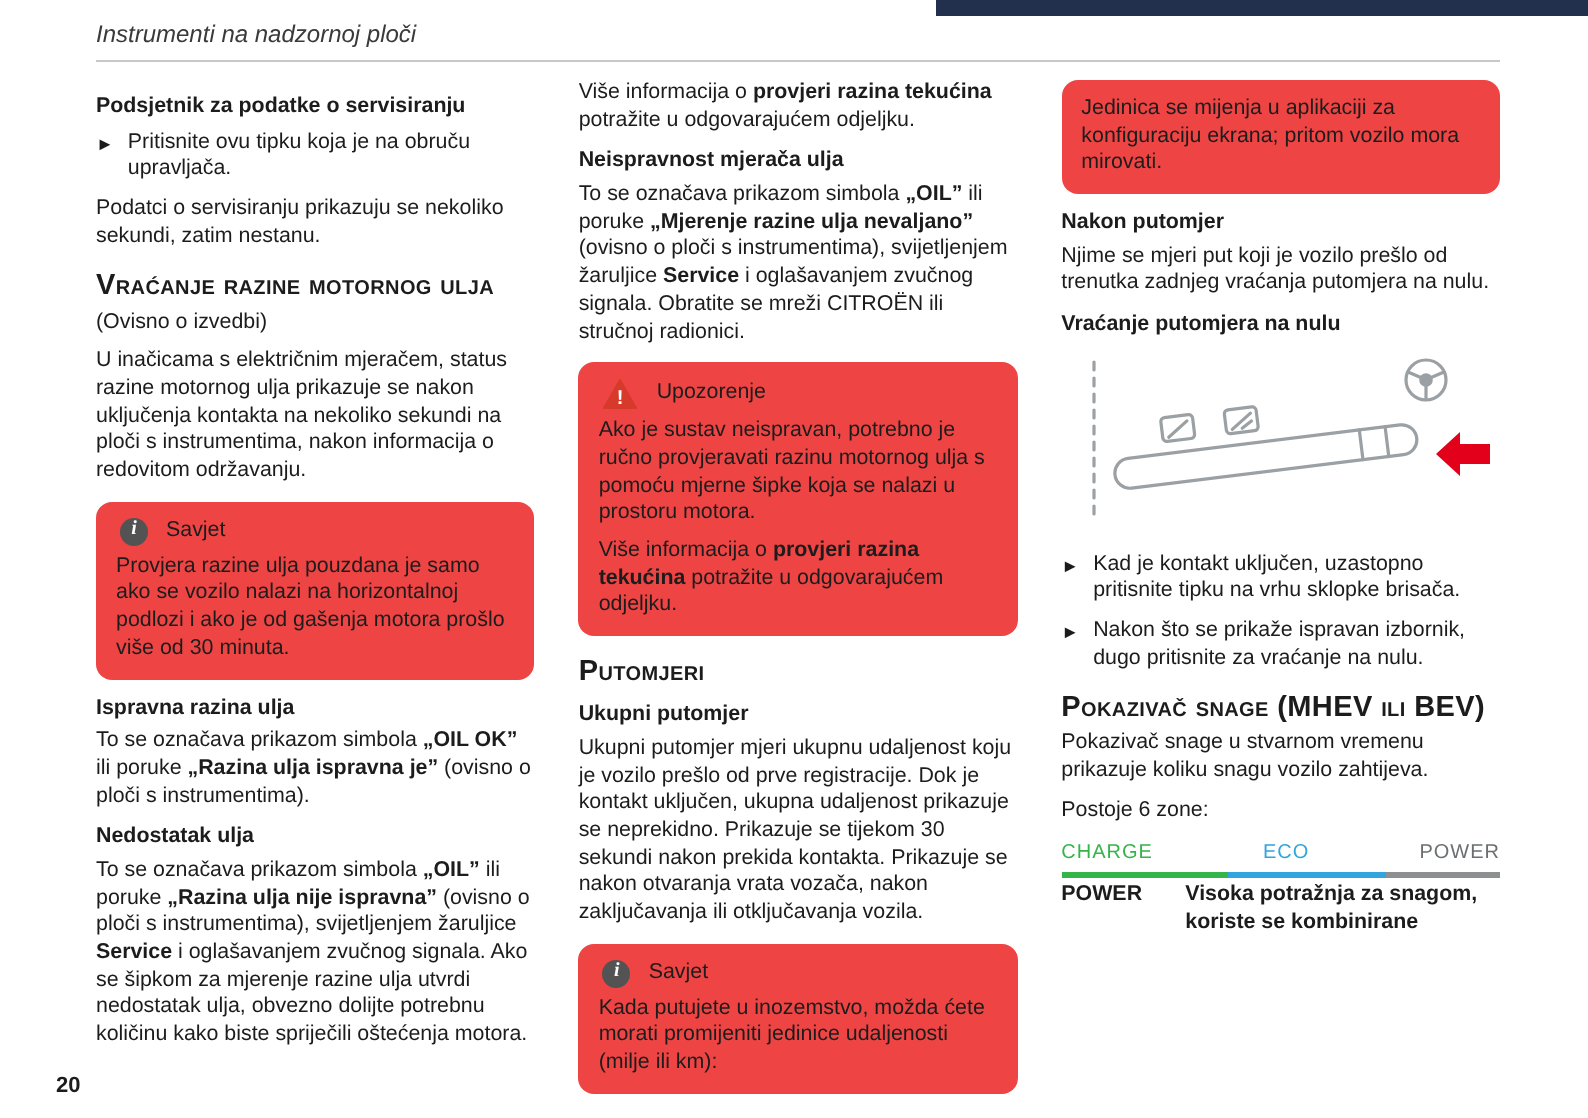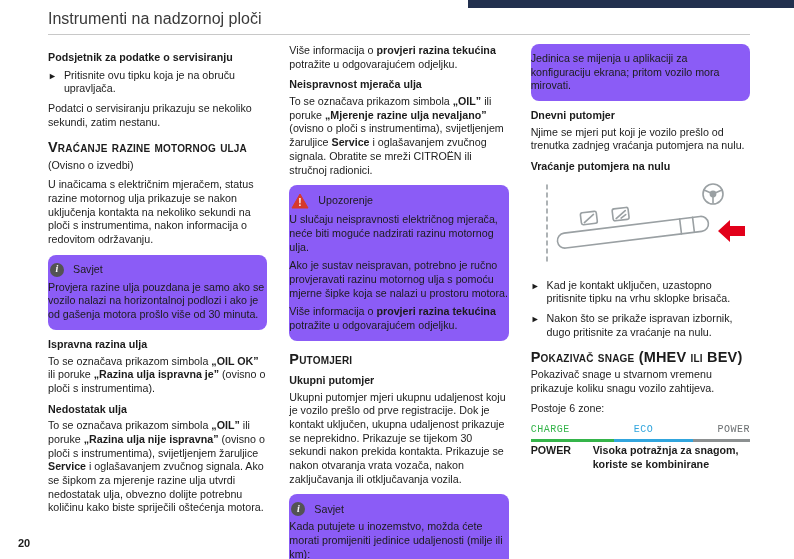--- a/index.html
+++ b/index.html
@@ -1,50 +1,50 @@
 <!DOCTYPE html>
 <html><head>
 <meta charset="utf-8">
 <style>
   html,body{margin:0;padding:0;background:#fff;}
   .page{position:relative;width:794px;height:559px;background:#ffffff;overflow:hidden;
         font-family:"Liberation Sans",sans-serif;color:#1c1c1c;}
   .accent-bar{position:absolute;top:0;right:0;width:326px;height:8px;background:#22304e;}
   .header{padding:10px 44px 0 48px;}
-  .header-title{font-size:16px;color:#3a3a3a;}
+  .header-title{font-size:12px;color:#3a3a3a;font-style:italic;}
   .rule{border-bottom:1px solid #c8c8c8;margin:6px 44px 0 48px;}
   .cols{display:flex;gap:22px;padding:9px 44px 0 48px;}
   .col{flex:1;min-width:0;font-size:10.7px;line-height:1.28;}
   .col p{margin:0 0 6px 0;}
   .subhead{font-weight:bold;margin:7px 0 3px 0;}
   .h1{font-variant:small-caps;font-weight:bold;font-size:14.5px;line-height:1.12;
       letter-spacing:.2px;margin:10px 0 3px 0;}
   b{font-weight:bold;}
-  .box{background:#8b5cf6;border-radius:8px;padding:8px 0;margin:8px 0;}
+  .box{background:#ef4444;border-radius:8px;padding:8px 10px;margin:8px 0;}
   .box p{margin:0 0 5px 0;}
   .box p:last-child{margin-bottom:0;}
   .box-head{display:flex;align-items:center;gap:9px;margin:0 0 4px 2px;}
   .box-title{font-weight:normal;}
   .info-icon{width:14px;height:14px;border-radius:50%;background:#535353;color:#fff;
       display:flex;align-items:center;justify-content:center;flex:none;
       font-family:"Liberation Serif",serif;font-style:italic;font-weight:bold;font-size:10px;}
   .warn-icon{flex:none;width:18px;height:16px;}
   .bullet{display:flex;gap:7px;margin:4px 0 6px 0;}
   .bullet .arrow{font-size:9px;line-height:1.6;flex:none;}
   .illustration{margin:2px 0 6px 0;}
   .gauge{margin:8px 0 2px 0;}
-  .gauge-labels{display:flex;justify-content:space-between;font-size:10px;letter-spacing:.5px;font-family:Liberation Mono, monospace;}
+  .gauge-labels{display:flex;justify-content:space-between;font-size:10px;letter-spacing:.5px;}
   .gauge-labels .zl2{color:#6b6f71;}
   .gauge-bar{display:flex;height:3px;margin-top:3px;}
   .seg{height:3px;}
   .seg0{width:38%;}.seg1{width:36%;}.seg2{width:26%;}
   .mhev-title{font-weight:bold;margin:14px 0 8px 0;}
   .mhev-row{display:flex;gap:12px;font-weight:bold;}
   .mhev-label{flex:none;width:50px;}
-  .pagenum{position:absolute;left:18px;bottom:10px;font-size:11px;font-weight:bold;}
+  .pagenum{position:absolute;left:28px;bottom:10px;font-size:11px;font-weight:bold;}
 </style>
 </head>
 <body>
 
 <div class="page">
   <div class="accent-bar" style="background: rgb(34, 48, 78);"></div>
 
   <div class="header">
     <div class="header-title">Instrumenti na nadzornoj ploči</div>
   </div>
@@ -88,21 +88,20 @@
       <div class="box">
         <div class="box-head">
           <span class="warn-icon">
             <svg width="18" height="16" viewBox="0 0 18 16">
                 <path d="M9 1 L17 15 L1 15 Z" fill="#d7392b" stroke="#d7392b" stroke-linejoin="round"></path>
                 <text x="9" y="13" text-anchor="middle" font-size="10" font-family="Liberation Sans, sans-serif" font-weight="bold" fill="#ffffff">!</text>
               </svg>
           </span>
           <span class="box-title">Upozorenje</span>
         </div>
-        <p><span>U slučaju neispravnosti električnog mjerača, neće biti moguće nadzirati razinu motornog ulja.</span></p>
         <p><span>Ako je sustav neispravan, potrebno je ručno provjeravati razinu motornog ulja s pomoću mjerne šipke koja se nalazi u prostoru motora.</span></p>
         <p><span>Više informacija o </span><b>provjeri razina tekućina</b><span> potražite u odgovarajućem odjeljku.</span></p>
       </div>
 
       <div class="h1">Putomjeri</div>
       <div class="subhead">Ukupni putomjer</div>
       <p><span>Ukupni putomjer mjeri ukupnu udaljenost koju je vozilo prešlo od prve registracije. Dok je kontakt uključen, ukupna udaljenost prikazuje se neprekidno. Prikazuje se tijekom 30 sekundi nakon prekida kontakta. Prikazuje se nakon otvaranja vrata vozača, nakon zaključavanja ili otključavanja vozila.</span></p>
 
       <div class="box">
         <div class="box-head">
@@ -112,21 +111,21 @@
         <p><span>Kada putujete u inozemstvo, možda ćete morati promijeniti jedinice udaljenosti (milje ili km):</span></p>
 
       </div>
     </div>
 
     <div class="col">
       <div class="box" style="margin-top:0;">
         <p><span>Jedinica se mijenja u aplikaciji za konfiguraciju ekrana; pritom vozilo mora mirovati.</span></p>
       </div>
 
-      <div class="subhead">Dnevni putomjer</div>
+      <div class="subhead">Nakon putomjer</div>
       <p><span>Njime se mjeri put koji je vozilo prešlo od trenutka zadnjeg vraćanja putomjera na nulu.</span></p>
 
       <div class="subhead">Vraćanje putomjera na nulu</div>
 
       <div class="illustration">
         <svg width="218" height="92" viewBox="0 0 218 92">
           <g fill="none" stroke="#9aa0a3" stroke-width="1.6" stroke-linecap="round">
             <line x1="16" y1="8" x2="16" y2="84" stroke-dasharray="4 4"></line>
             <circle cx="182" cy="17" r="10"></circle>
             <circle cx="182" cy="17" r="2.6" fill="#9aa0a3"></circle>

